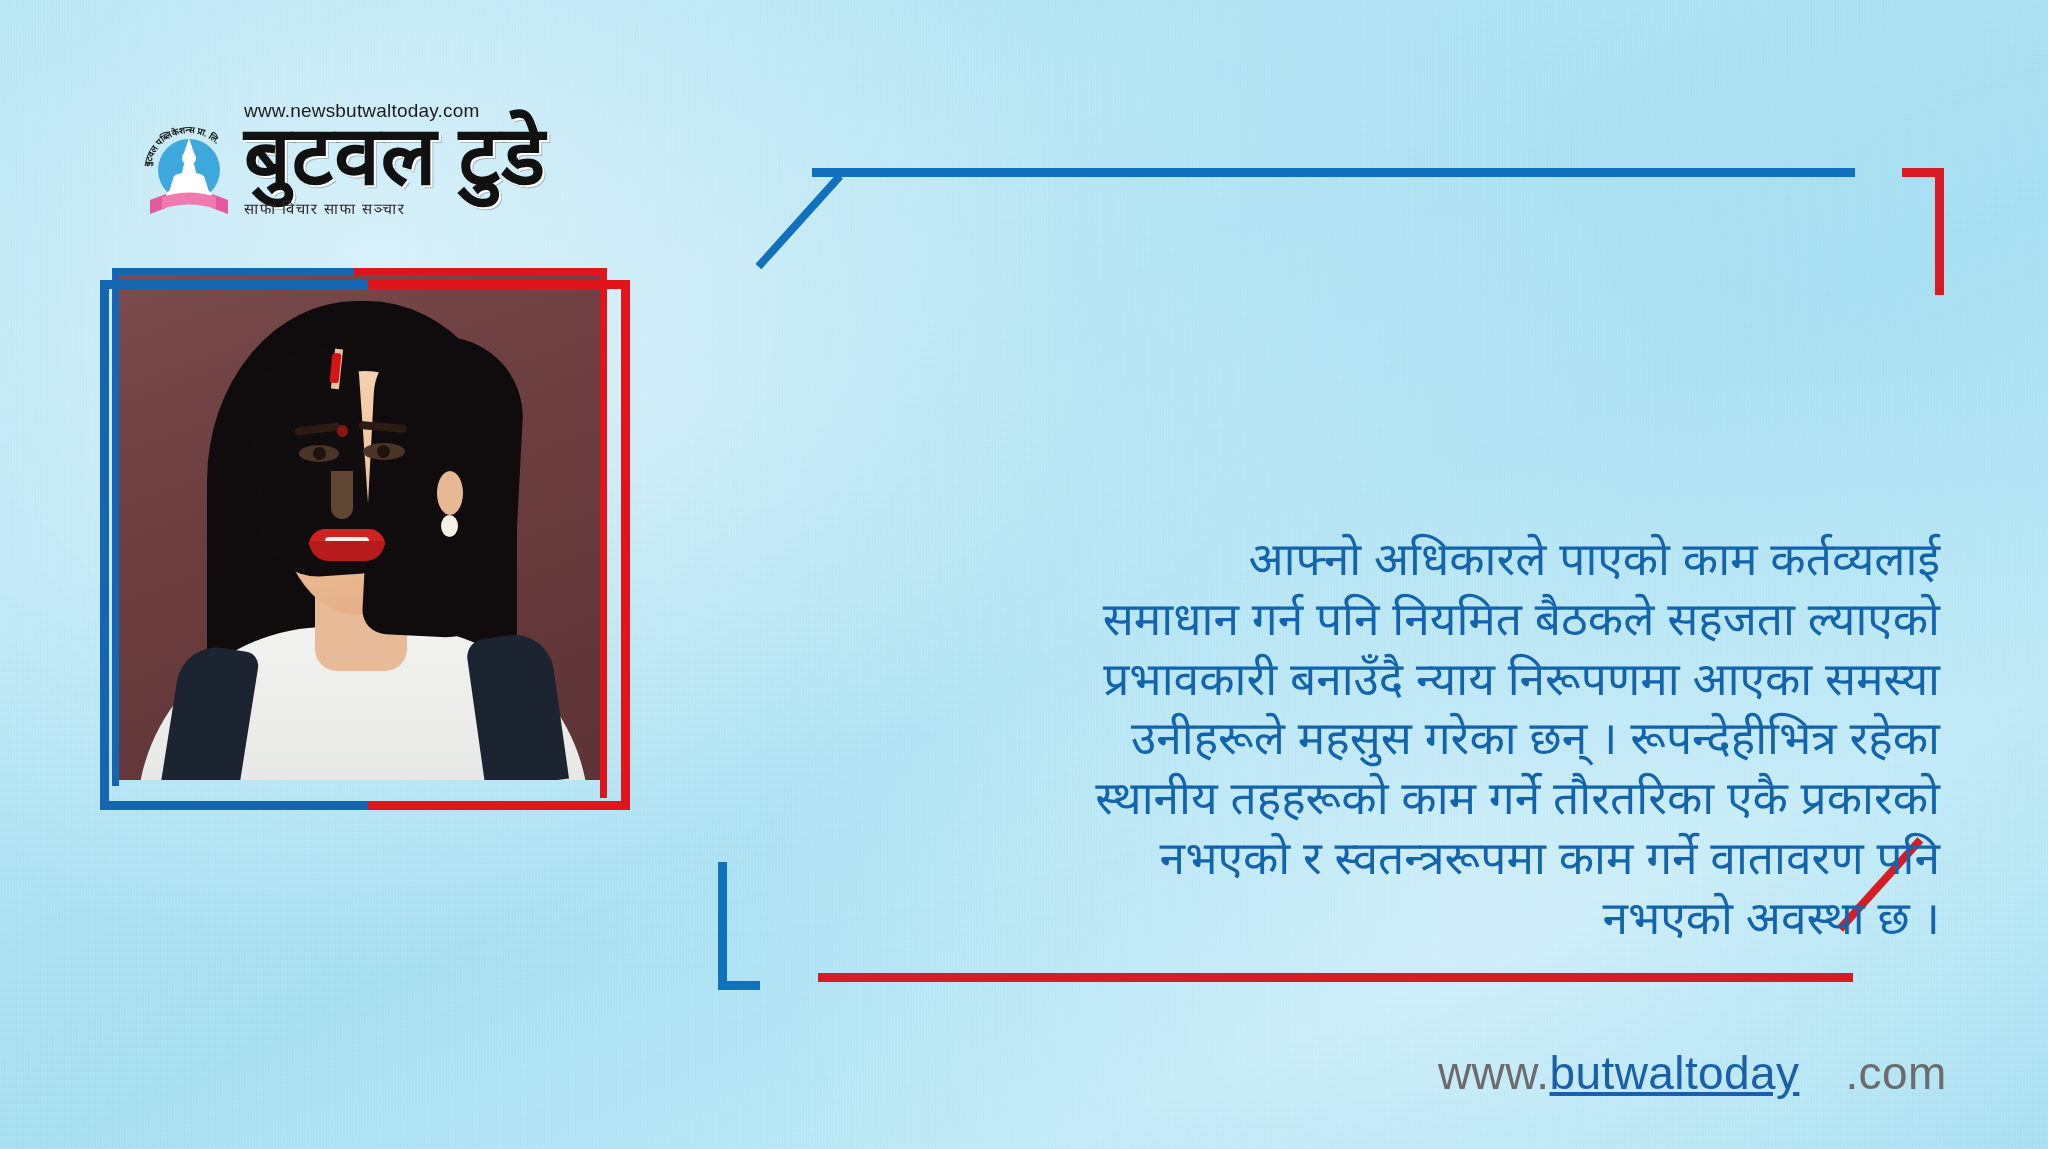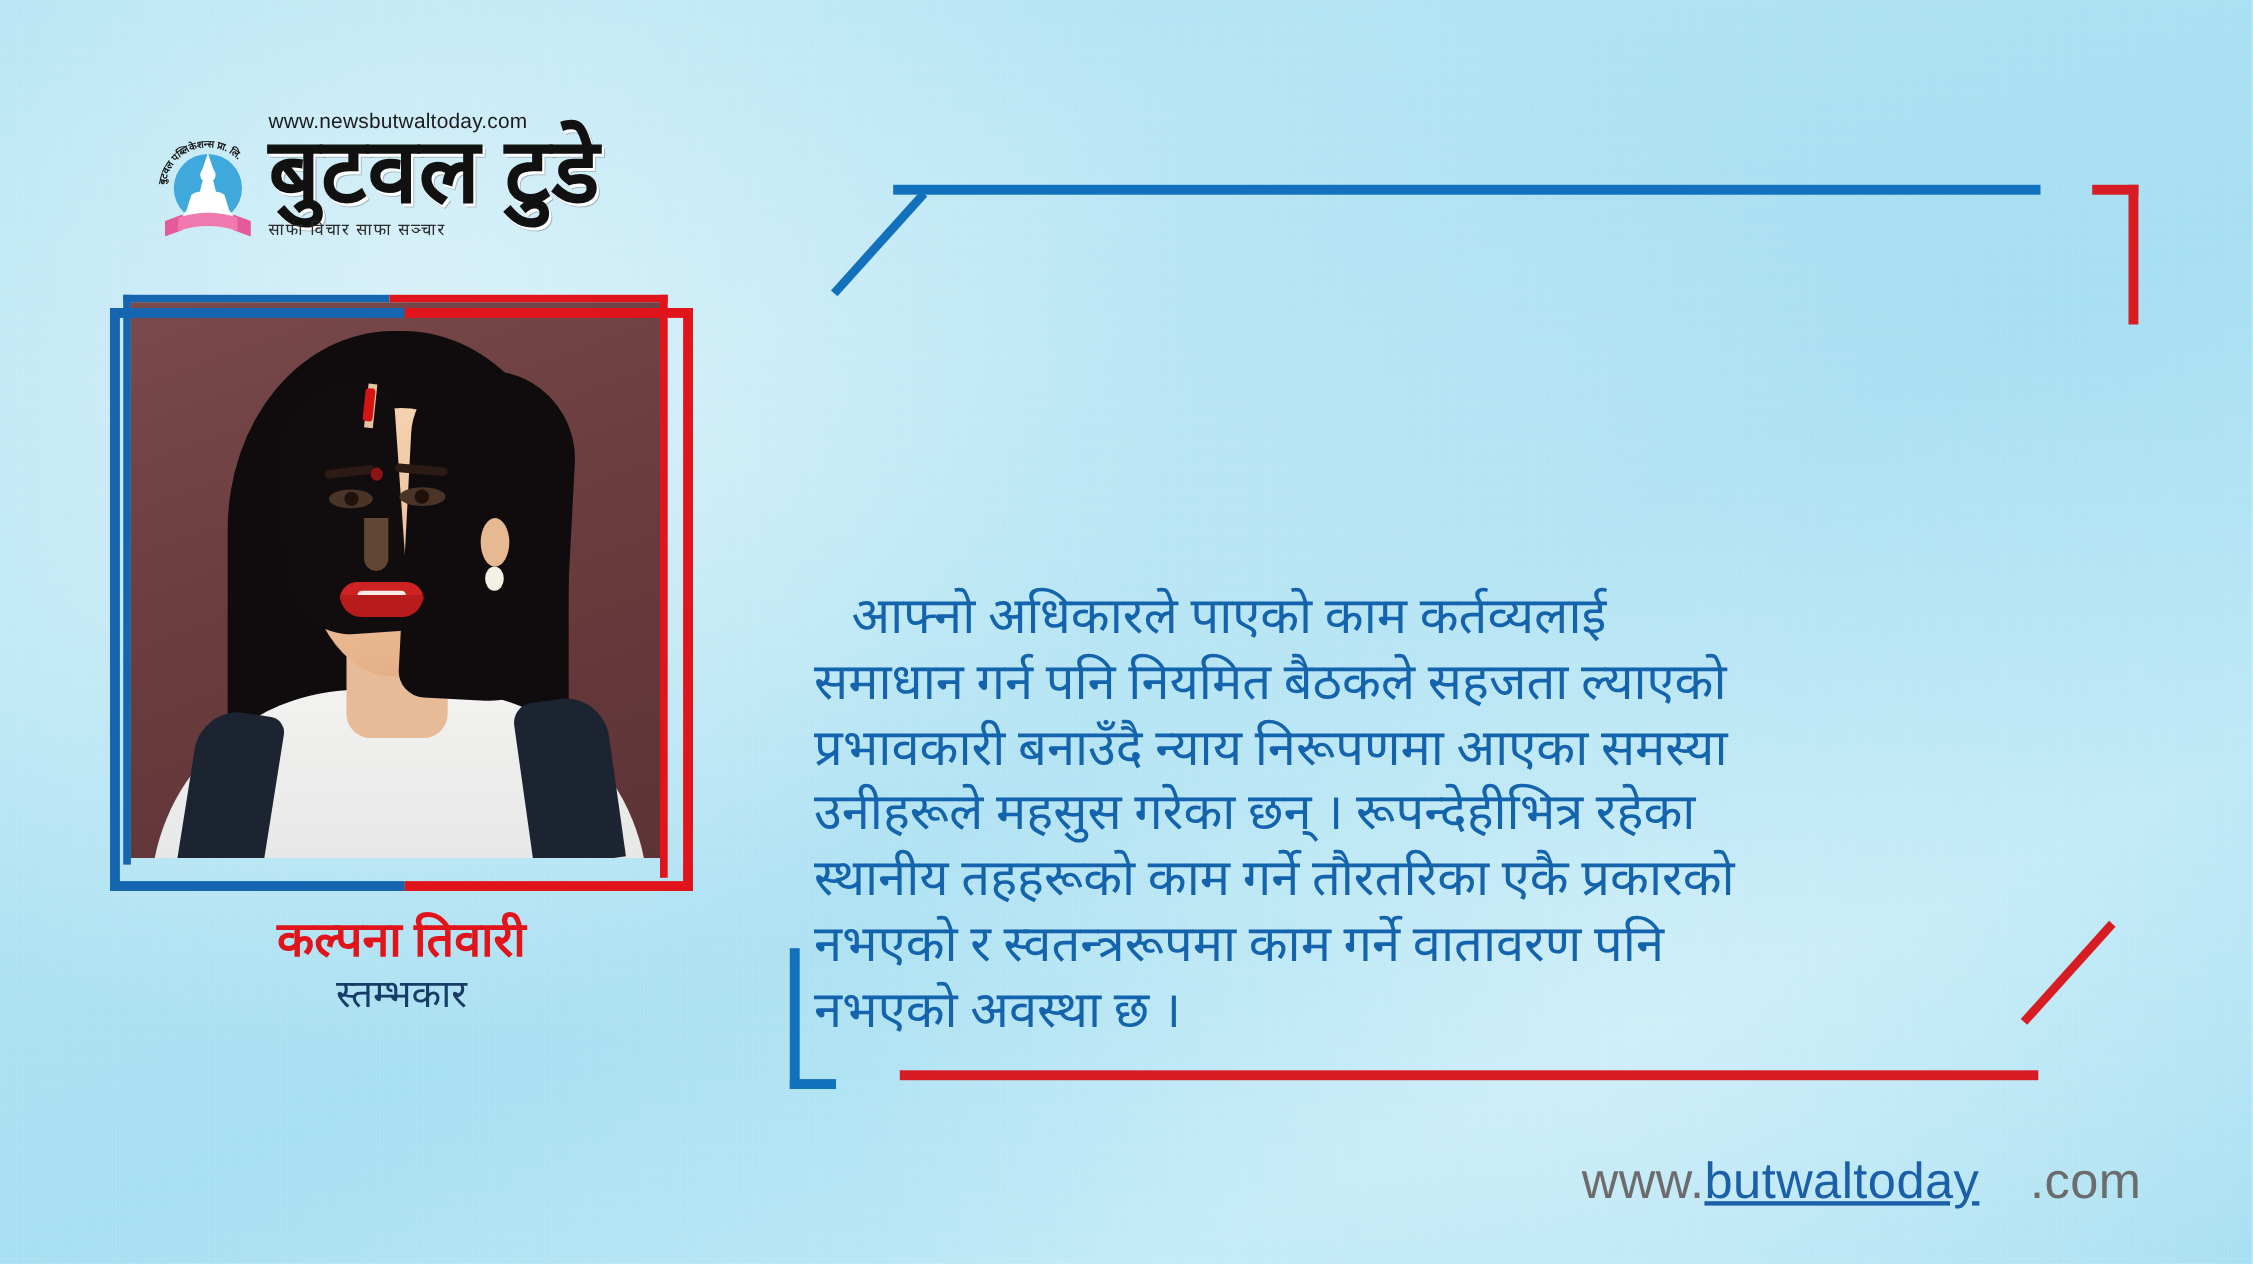--- a/index.html
+++ b/index.html
@@ -275,22 +275,22 @@
     font-weight: bold;
     font-size: 48px;
     color: #e00d17;
     line-height: 1.25;
     letter-spacing: 0.5px;
   }
   #body-text {
     left: 740px;
     top: 530px;
     width: 1200px;
-    text-align: left;
-    font-family: Liberation Serif, serif;
+    text-align: right;
+    font-family: Liberation Sans, sans-serif;
     font-size: 46px;
     color: #1464ad;
     line-height: 1.30;
   }
   .bline { white-space: nowrap; display: block; }
   .bline.first { padding-left: 34px; }
 
   
   #footer-url {
     left: 1392px;
@@ -388,24 +388,20 @@
     </div>
 
     <div class="frame-bar" id="frame-blue-top"></div>
     <div class="frame-bar" id="frame-red-top"></div>
     <div class="frame-bar" id="frame-blue-left"></div>
     <div class="frame-bar" id="frame-red-right"></div>
     <div class="frame-bar" id="frame-blue-bot"></div>
     <div class="frame-bar" id="frame-red-bot"></div>
   </div>
 
-  <div id="caption" class="layer">
-    <div id="author-name">कल्पना तिवारी</div>
-    <div id="author-role">स्तम्भकार</div>
-  </div>
 
 
   <div id="body-text" class="layer">
     <span class="bline first">आफ्नो अधिकारले पाएको काम कर्तव्यलाई</span>
     <span class="bline">समाधान गर्न पनि नियमित बैठकले सहजता ल्याएको</span>
     <span class="bline">प्रभावकारी बनाउँदै न्याय निरूपणमा आएका समस्या</span>
     <span class="bline">उनीहरूले महसुस गरेका छन् । रूपन्देहीभित्र रहेका</span>
     <span class="bline">स्थानीय तहहरूको काम गर्ने तौरतरिका एकै प्रकारको</span>
     <span class="bline">नभएको र स्वतन्त्ररूपमा काम गर्ने वातावरण पनि</span>
     <span class="bline">नभएको अवस्था छ ।</span>

